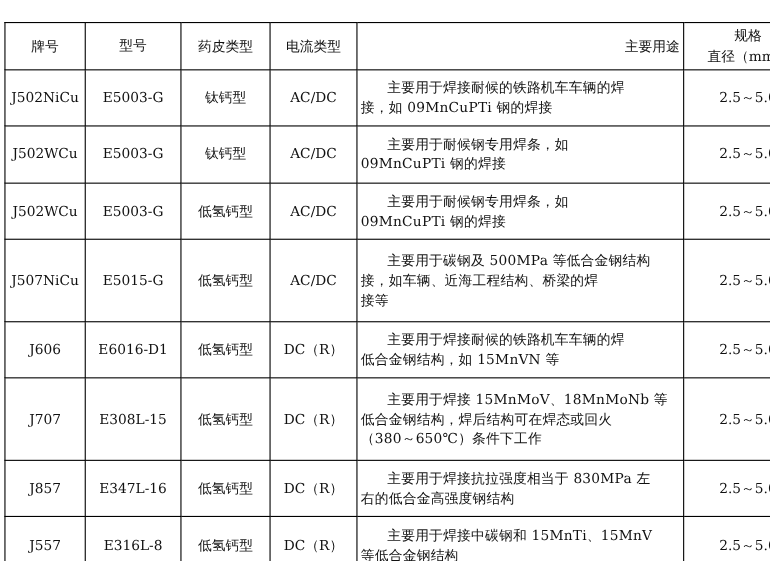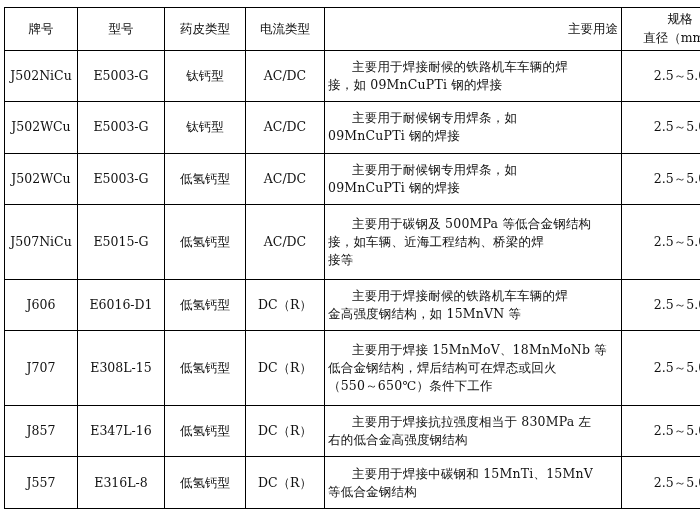--- a/index.html
+++ b/index.html
@@ -12,21 +12,21 @@
     height: 510px;
     font-family: "DejaVu Serif", "Liberation Serif", serif;
     color: #111111;
     overflow: hidden;
   }
   .sheet {
     width: 700px;
     height: 510px;
     position: relative;
     box-sizing: border-box;
-    padding: 7px 4px 4px 4px;
+    padding: 20px 4px 4px 4px;
   }
   table.spec-table {
     border-collapse: collapse;
     width: 692px;
     height: 502px;
     table-layout: fixed;
     border: 1.3px solid #000;
   }
   table.spec-table td,
   table.spec-table th {
@@ -37,21 +37,21 @@
     font-size: 12.5px;
     line-height: 1.45;
   }
   thead td {
     text-align: center;
     font-size: 13px;
     padding-top: 5px;
     padding-bottom: 5px;
   }
   .col-brand   { width: 66px;  text-align: center; }
-  .col-model   { width: 80px;  text-align: center; }
+  .col-model   { width: 80px;  text-align: center; font-family: Liberation Mono, monospace; }
   .col-coat    { width: 74px;  text-align: center; }
   .col-current { width: 72px;  text-align: center; }
   .col-use     { width: 290px; text-align: left; }
   .col-spec    { width: 110px; text-align: center; }
 
   .spec-head-inner {
     display: flex;
     flex-direction: column;
     align-items: center;
     justify-content: center;
@@ -148,34 +148,34 @@
         <td class="cell-center">2.5～5.0</td>
       </tr>
 
       <tr>
         <td class="cell-center">J606</td>
         <td class="cell-center">E6016-D1</td>
         <td class="cell-center">低氢钙型</td>
         <td class="cell-center">DC（R）</td>
         <td class="use-cell">
           <span class="use-line indent-center">主要用于焊接耐候的铁路机车车辆的焊</span>
-          <span class="use-line">金高强度钢结构，如 15MnVN 等</span>
+          <span class="use-line">低合金钢结构，如 15MnVN 等</span>
         </td>
         <td class="cell-center">2.5～5.0</td>
       </tr>
 
       <tr>
         <td class="cell-center">J707</td>
         <td class="cell-center">E308L-15</td>
         <td class="cell-center">低氢钙型</td>
         <td class="cell-center">DC（R）</td>
         <td class="use-cell">
           <span class="use-line indent-center">主要用于焊接 15MnMoV、18MnMoNb 等</span>
           <span class="use-line">低合金钢结构，焊后结构可在焊态或回火</span>
-          <span class="use-line">（550～650℃）条件下工作</span>
+          <span class="use-line">（380～650℃）条件下工作</span>
         </td>
         <td class="cell-center">2.5～5.0</td>
       </tr>
 
       <tr>
         <td class="cell-center">J857</td>
         <td class="cell-center">E347L-16</td>
         <td class="cell-center">低氢钙型</td>
         <td class="cell-center">DC（R）</td>
         <td class="use-cell">

